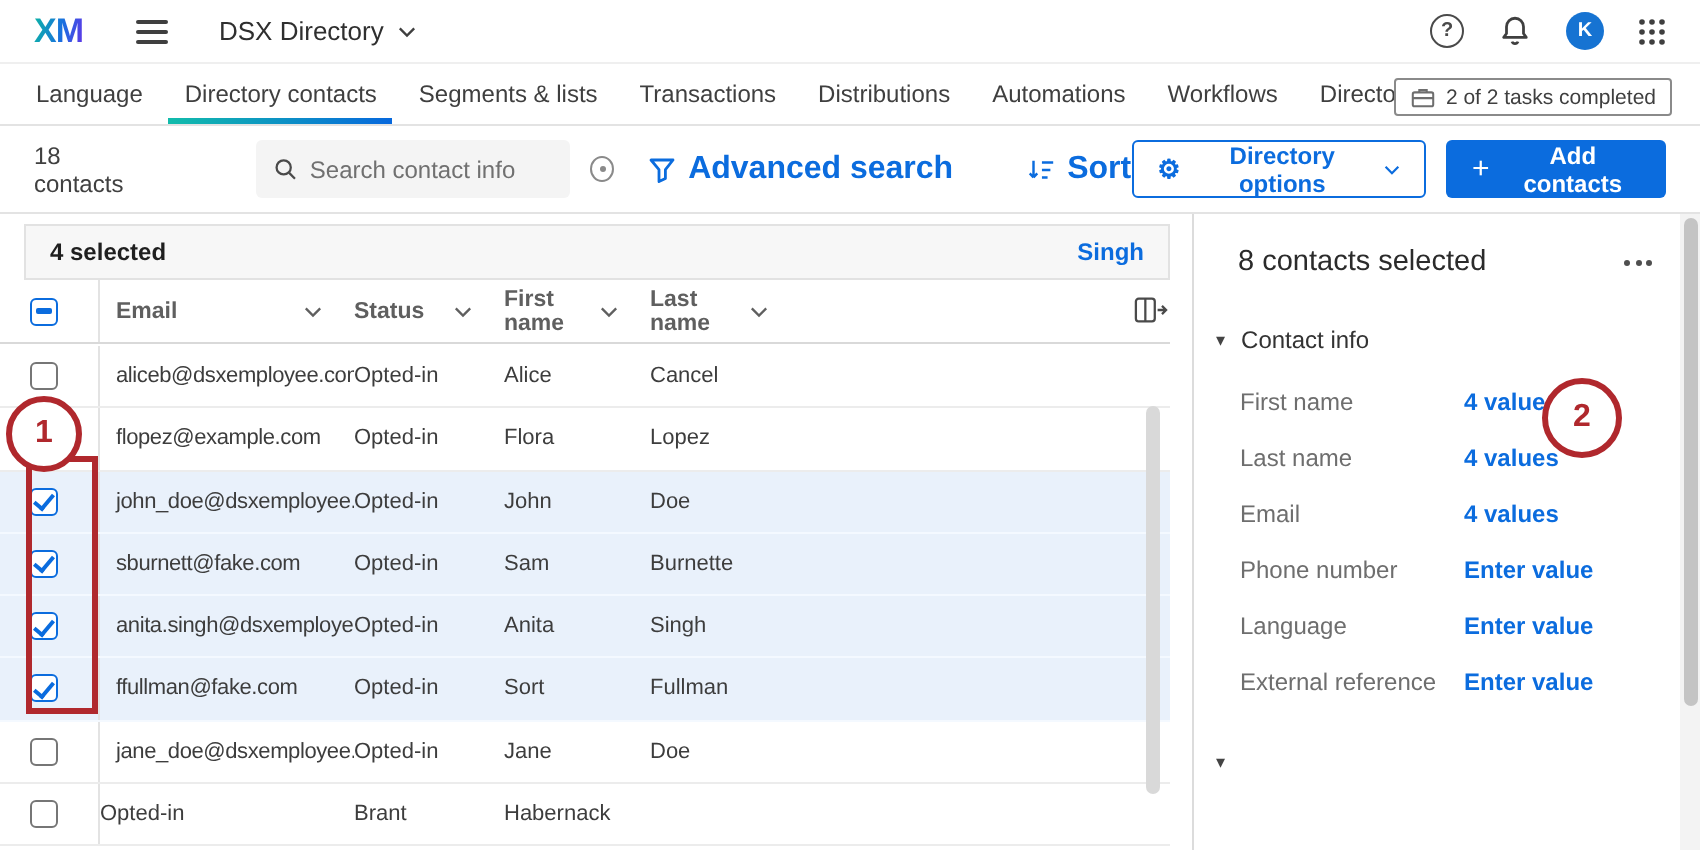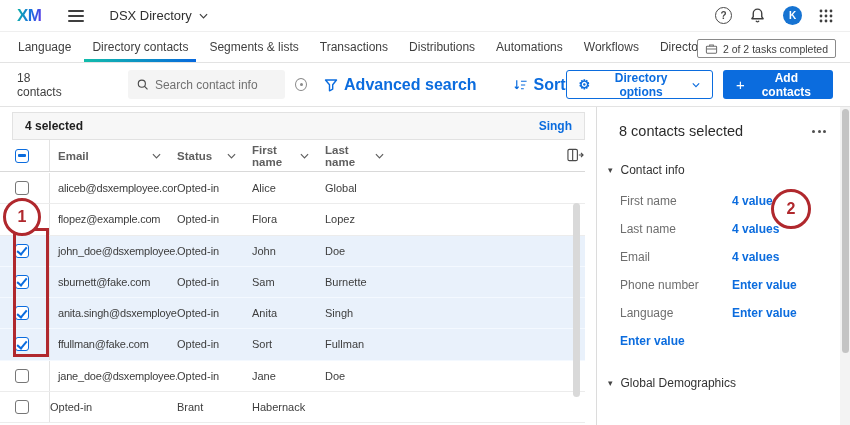--- a/index.html
+++ b/index.html
@@ -265,21 +265,21 @@
 
     <div class="rows">
 
         <div class="trow grid5">
           <div class="cb-cell">
             <span class="cbx"></span>
           </div>
           <div class="email">aliceb@dsxemployee.com</div>
           <div>Opted-in</div>
           <div>Alice</div>
-          <div>Global</div>
+          <div>Cancel</div>
           <div></div>
         </div>
 
         <div class="trow grid5">
           <div class="cb-cell">
             <span class="cbx"></span>
           </div>
           <div class="email">flopez@example.com</div>
           <div>Opted-in</div>
           <div>Flora</div>
@@ -392,27 +392,27 @@
           <span class="plabel">Phone number</span>
           <span class="pvalue">Enter value</span>
         </div>
 
         <div class="pfield">
           <span class="plabel">Language</span>
           <span class="pvalue">Enter value</span>
         </div>
 
         <div class="pfield">
+          <span class="plabel">External reference</span>
           <span class="pvalue">Enter value</span>
         </div>
       </div>
 
     <div class="sect s2">
       <span class="tri">▾</span>
-      <span>Global Demographics</span>
     </div>
 
     <div class="p-scroll-track">
       <div class="p-scroll-thumb"></div>
     </div>
   </div>
 </div>
 
 <div class="ann r1"></div>
 <div class="ann ann-circle c1">

